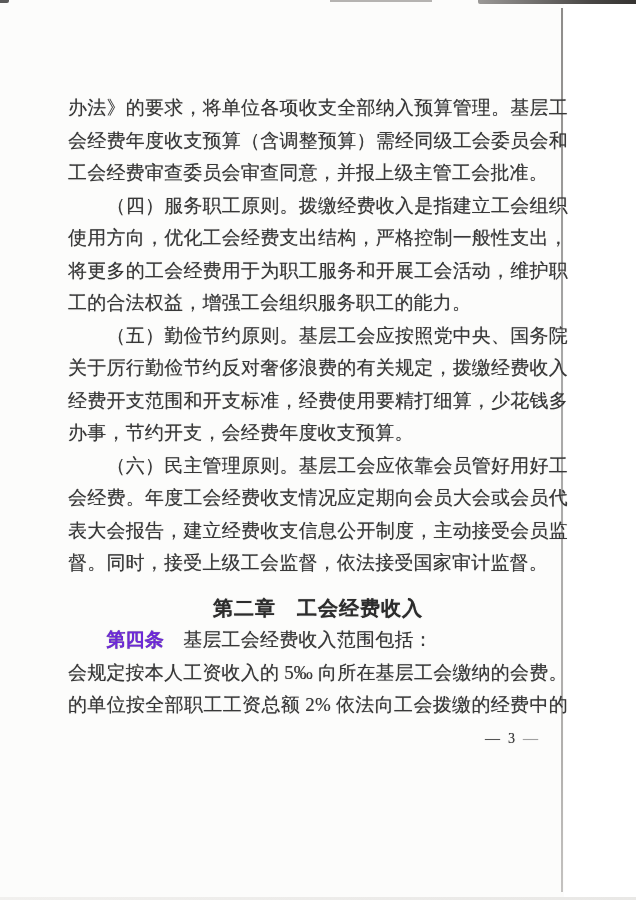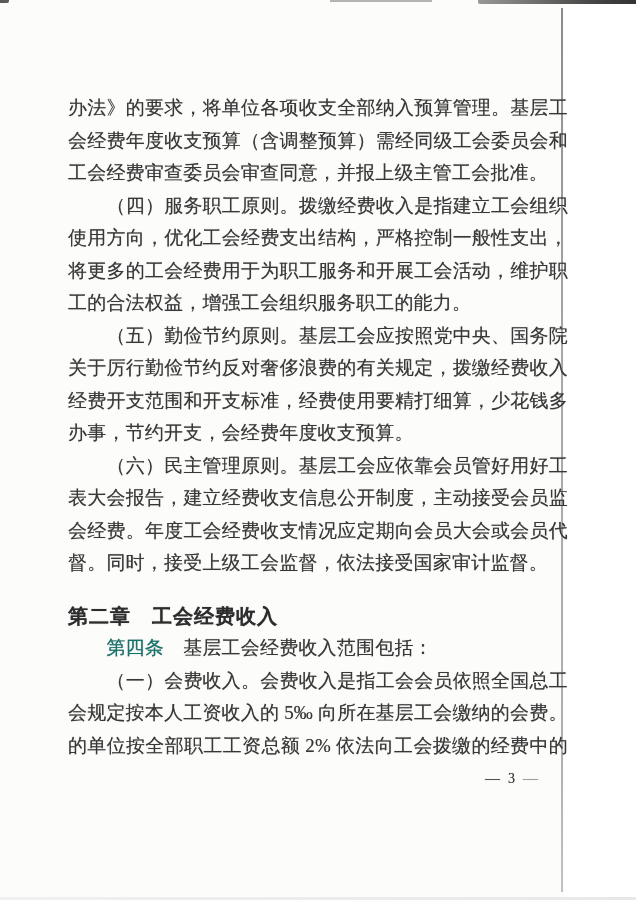--- a/index.html
+++ b/index.html
@@ -30,31 +30,31 @@
     text-shadow: 0 0 0.7px rgba(45,45,45,0.55);
     letter-spacing: 0.2px;
   }
   .line { width: 500px; white-space: pre-wrap; }
   .line.full {
     text-align: justify;
     text-align-last: justify;
     text-justify: inter-character;
   }
   .chapter-heading {
-    margin-top: 20px;
-    text-align: left;
+    margin-top: 12px;
+    text-align: center;
     font-weight: bold;
     font-size: 20px;
     color: #2c2c2c;
     text-shadow: 0 0 0.8px rgba(30,30,30,0.65);
     letter-spacing: 1px;
   }
   .article-line .article-label {
-    font-weight: normal;
-    color: #0f766e;
+    font-weight: bold;
+    color: #6d28d9;
     text-shadow: 0 0 0.8px rgba(30,30,30,0.6);
   }
   .page-number {
     width: 500px;
     text-align: right;
     padding-right: 28px;
     box-sizing: border-box;
     font-size: 15px;
     color: #3d3d3d;
     letter-spacing: 2px;
@@ -103,28 +103,27 @@
     <div class="line">工会经费审查委员会审查同意，并报上级主管工会批准。</div>
     <div class="line full">　　（四）服务职工原则。拨缴经费收入是指建立工会组织</div>
     <div class="line full">使用方向，优化工会经费支出结构，严格控制一般性支出，</div>
     <div class="line full">将更多的工会经费用于为职工服务和开展工会活动，维护职</div>
     <div class="line">工的合法权益，增强工会组织服务职工的能力。</div>
     <div class="line full">　　（五）勤俭节约原则。基层工会应按照党中央、国务院</div>
     <div class="line full">关于厉行勤俭节约反对奢侈浪费的有关规定，拨缴经费收入</div>
     <div class="line full">经费开支范围和开支标准，经费使用要精打细算，少花钱多</div>
     <div class="line">办事，节约开支，会经费年度收支预算。</div>
     <div class="line full">　　（六）民主管理原则。基层工会应依靠会员管好用好工</div>
+    <div class="line full">会经费。年度工会经费收支情况应定期向会员大会或会员代</div>
     <div class="line full">表大会报告，建立经费收支信息公开制度，主动接受会员监</div>
-    <div class="line full">会经费。年度工会经费收支情况应定期向会员大会或会员代</div>
     <div class="line">督。同时，接受上级工会监督，依法接受国家审计监督。</div>
 
     <div class="line chapter-heading">第二章　工会经费收入</div>
 
     <div class="line article-line"><span class="article-label">　　第四条</span><span>　基层工会经费收入范围包括：</span></div>
 
-    <div class="line full">　　（一）会费收入。会费收入是指工会会员依照全国总工</div>
     <div class="line">会规定按本人工资收入的 5‰ 向所在基层工会缴纳的会费。</div>
     <div class="line full">的单位按全部职工工资总额 2% 依法向工会拨缴的经费中的</div>
 
     <div class="page-number"><span class="dash-left">—</span><span class="num">3</span><span class="dash-right">—</span></div>
   </div>
 
 </div>
 
 </body></html>

